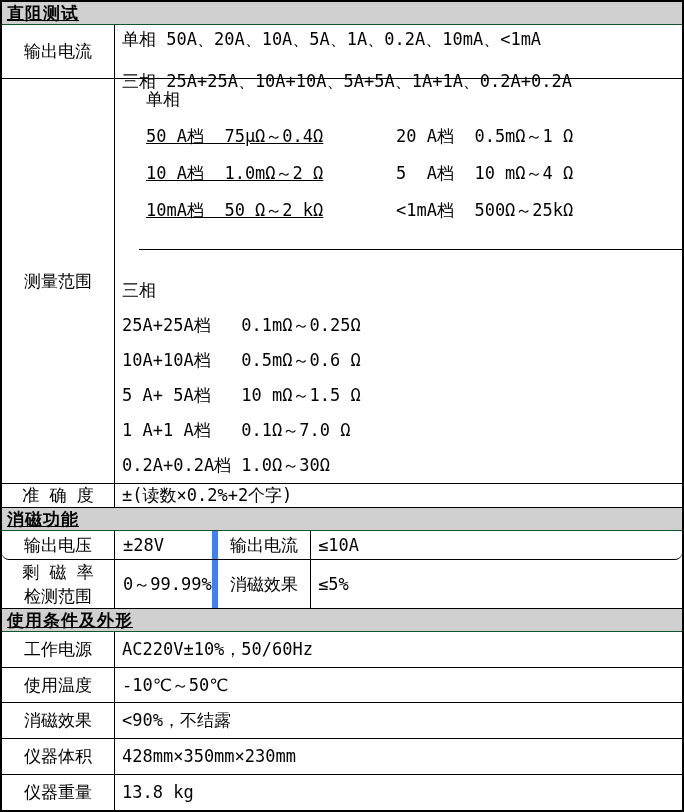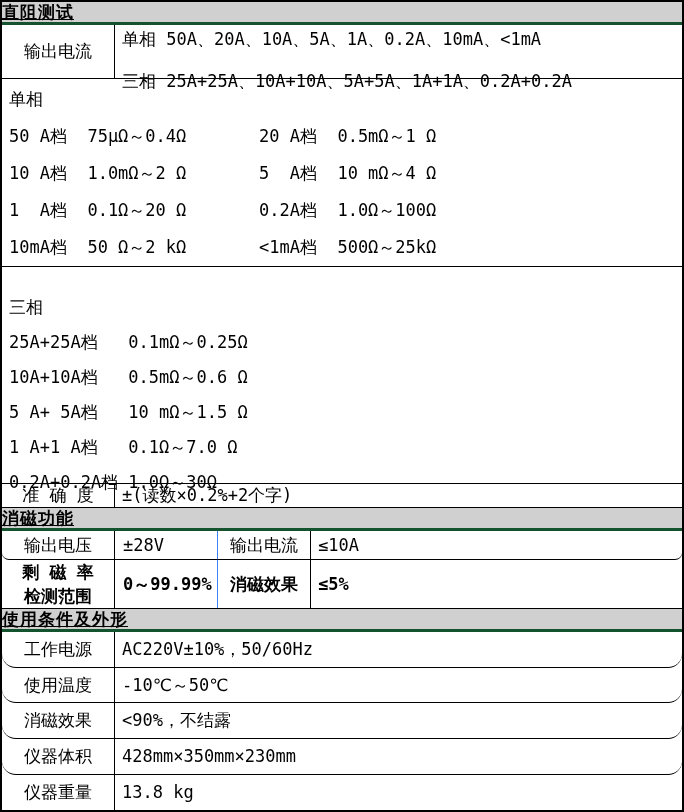--- a/index.html
+++ b/index.html
@@ -4,50 +4,51 @@
 <style>
   html,body{margin:0;padding:0;background:#ffffff;}
   .tbl{
     width:684px;height:812px;box-sizing:border-box;
     border:2px solid #000;
     font-family:"DejaVu Sans Mono","DejaVu Sans",monospace;
     font-size:17px;color:#000;
     display:flex;flex-direction:column;
   }
   .sec-hdr{
-    height:23px;box-sizing:border-box;border-bottom:3px solid #14532d;
+    height:23px;box-sizing:border-box;border-bottom:1px solid #14532d;
     background:#d0d0d0;display:flex;align-items:center;
+    padding-left:5px;
   }
   .sec-title{font-weight:bold;text-decoration:underline;letter-spacing:1px;}
   .row{display:flex;box-sizing:border-box;border-bottom:1px solid #000;}
   .cell{box-sizing:border-box;}
   .lblcol{width:113px;border-right:1px solid #000;display:flex;
           flex-direction:column;align-items:center;justify-content:center;
           text-align:center;flex-shrink:0;}
   .grow{flex:1;min-width:0;}
   .val{display:flex;flex-direction:column;justify-content:center;
        padding-left:7px;white-space:pre;}
   .row-oc{height:54px;}
   .row-oc .val div{line-height:26px;margin-top:16px;}
   .row-mr{height:405px;}
   .mr-content{display:flex;flex-direction:column;}
   .sp-block{height:190px;box-sizing:border-box;border-bottom:1px solid #000;
-            padding:2px 0 0 7px;}
+            padding:2px 0 0 7px;margin-left:24px;}
   .sp-block .mr-line{line-height:37px;white-space:pre;}
   .tp-block{height:215px;box-sizing:border-box;padding:3px 0 0 7px;margin-top:20px;}
   .tp-block .mr-line{line-height:35px;white-space:pre;}
-  .pair .pl{display:inline-block;width:250px;}
+  .pair .pl{display:inline-block;width:250px;text-decoration:underline;}
   .row-acc{height:26px;justify-content:space-between;}
   .row-dm1{height:39px;border-radius:7px;}
-  .row-dm2{height:55px;font-weight:bold;}
-  .c2{width:103px;border-right:1px solid #3b82f6;display:flex;align-items:center;
+  .row-dm2{height:55px;}
+  .c2{width:103px;border-right:6px solid #3b82f6;display:flex;align-items:center;
       padding-left:8px;white-space:pre;flex-shrink:0;}
   .c3{width:93px;border-right:1px solid #000;display:flex;align-items:center;
       justify-content:center;text-align:center;flex-shrink:0;}
-  .row-c{height:48px;border-radius:14px;}
+  .row-c{height:48px;}
   .row-c:last-child,.no-bb{border-bottom:none;}
   .lbl2{line-height:24px;}
 </style>
 </head>
 <body>
 
 <div class="tbl">
 
   <div class="sec-hdr">
     <span class="sec-title">直阻测试</span>
@@ -55,26 +56,26 @@
 
   <div class="row row-oc">
     <div class="cell lblcol">输出电流</div>
     <div class="cell grow val">
       <div>单相 50A、20A、10A、5A、1A、0.2A、10mA、&lt;1mA</div>
       <div>三相 25A+25A、10A+10A、5A+5A、1A+1A、0.2A+0.2A</div>
     </div>
   </div>
 
   <div class="row row-mr">
+    <div class="cell lblcol">测量范围</div>
     <div class="cell grow mr-content">
       <div class="sp-block">
         <div class="mr-line">单相</div>
         <div class="mr-line pair"><span class="pl">50 A档  75μΩ～0.4Ω</span><span>20 A档  0.5mΩ～1 Ω</span></div>
         <div class="mr-line pair"><span class="pl">10 A档  1.0mΩ～2 Ω</span><span>5  A档  10 mΩ～4 Ω</span></div>
-        <div class="mr-line pair"><span class="pl">1  A档  0.1Ω～20 Ω</span><span>0.2A档  1.0Ω～100Ω</span></div>
         <div class="mr-line pair"><span class="pl">10mA档  50 Ω～2 kΩ</span><span>&lt;1mA档  500Ω～25kΩ</span></div>
       </div>
       <div class="tp-block">
         <div class="mr-line">三相</div>
         <div class="mr-line">25A+25A档   0.1mΩ～0.25Ω</div>
         <div class="mr-line">10A+10A档   0.5mΩ～0.6 Ω</div>
         <div class="mr-line">5 A+ 5A档   10 mΩ～1.5 Ω</div>
         <div class="mr-line">1 A+1 A档   0.1Ω～7.0 Ω</div>
         <div class="mr-line">0.2A+0.2A档 1.0Ω～30Ω</div>
       </div>

